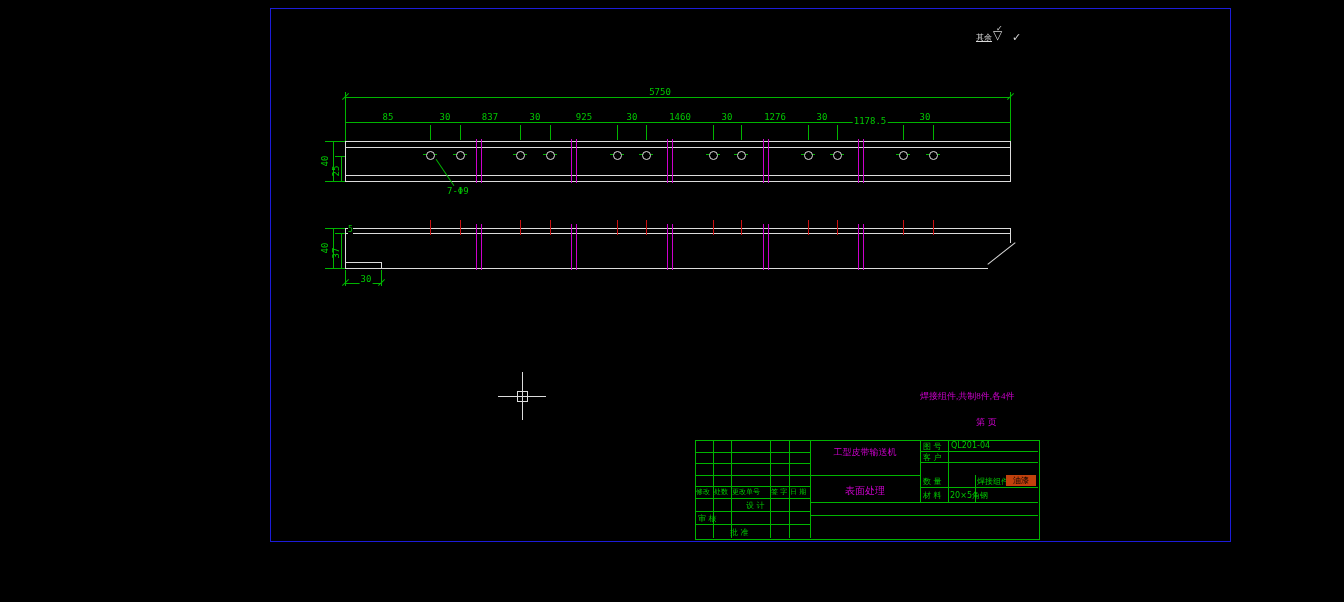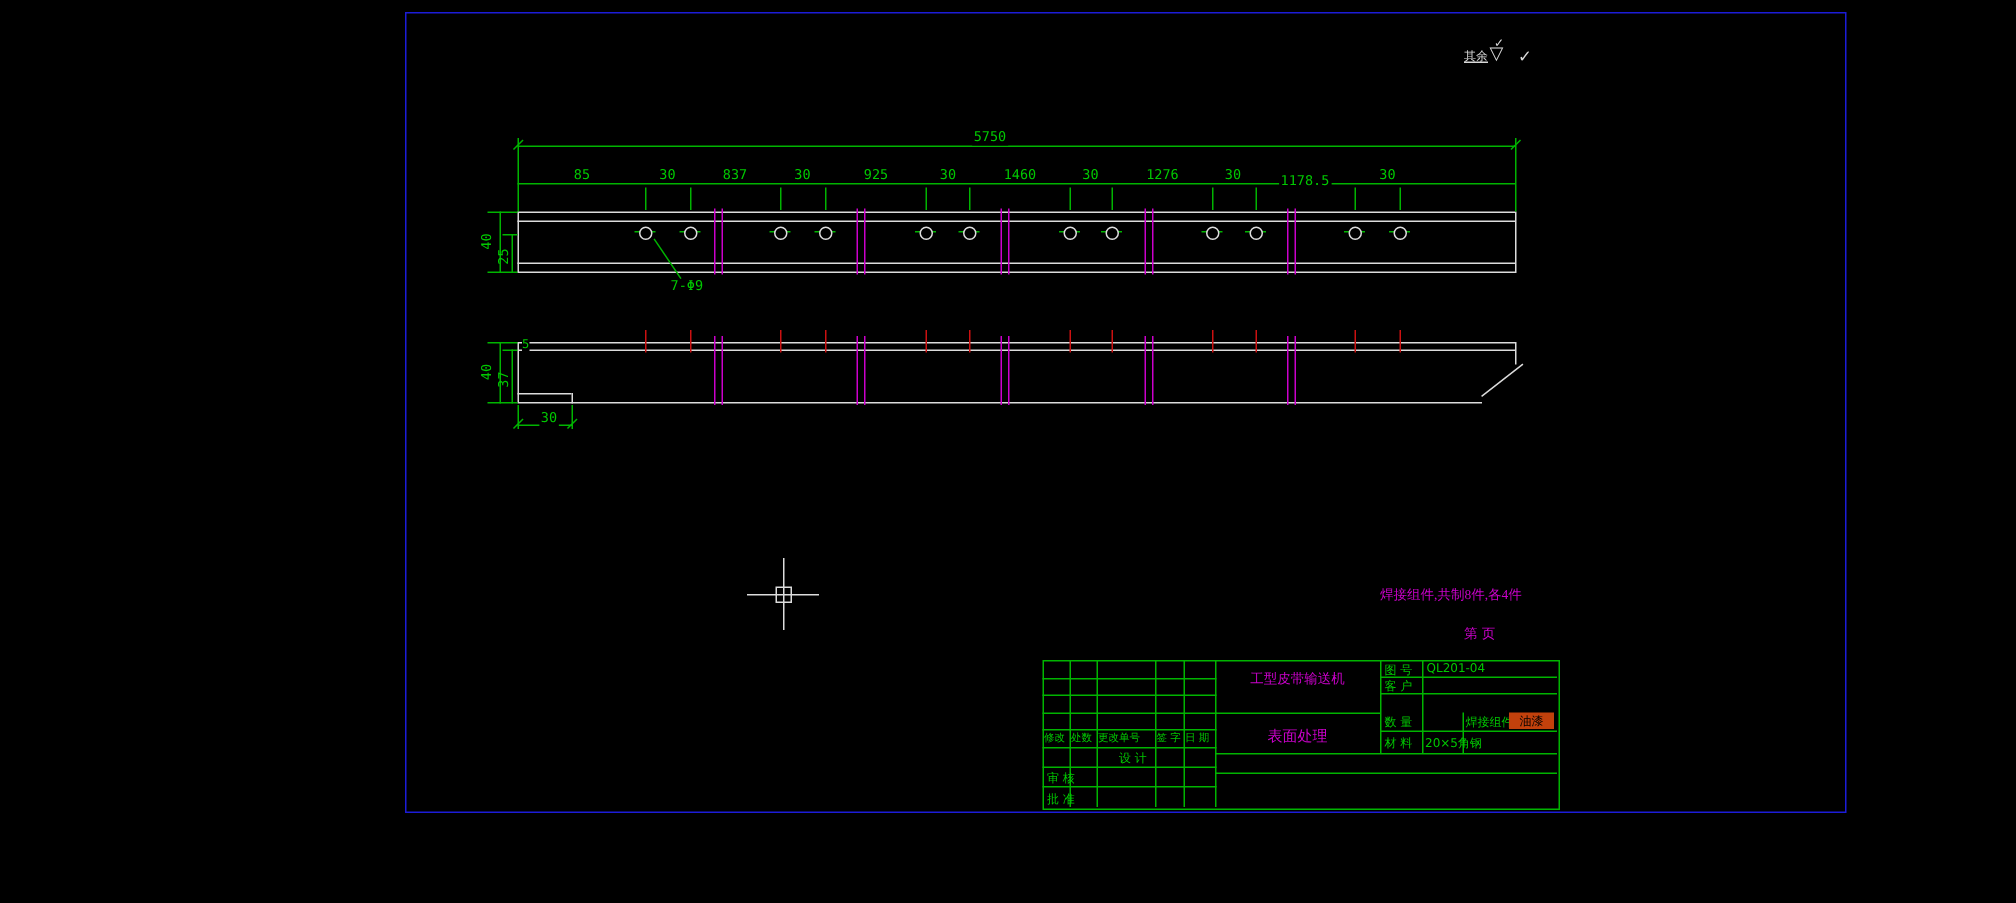--- a/index.html
+++ b/index.html
@@ -217,15 +217,15 @@
   <div class="hl" style="left:1006px;top:475px;width:30px;height:11px;">油漆</div>
 
   <span class="tbl" style="left:696px;top:487px;font-size:7px;">修改</span>
   <span class="tbl" style="left:714px;top:487px;font-size:7px;">处数</span>
   <span class="tbl" style="left:732px;top:487px;font-size:7px;">更改单号</span>
   <span class="tbl" style="left:771px;top:487px;font-size:7px;">签 字</span>
   <span class="tbl" style="left:790px;top:487px;font-size:7px;">日 期</span>
 
   <span class="tbl" style="left:698px;top:500px;margin-left:48px;">设 计</span>
   <span class="tbl" style="left:698px;top:513px;">审 核</span>
-  <span class="tbl" style="left:698px;top:527px;text-align:center;">批 准</span>
+  <span class="tbl" style="left:730px;top:527px;text-align:center;">批 准</span>
 
 </div>
 
 </body></html>

